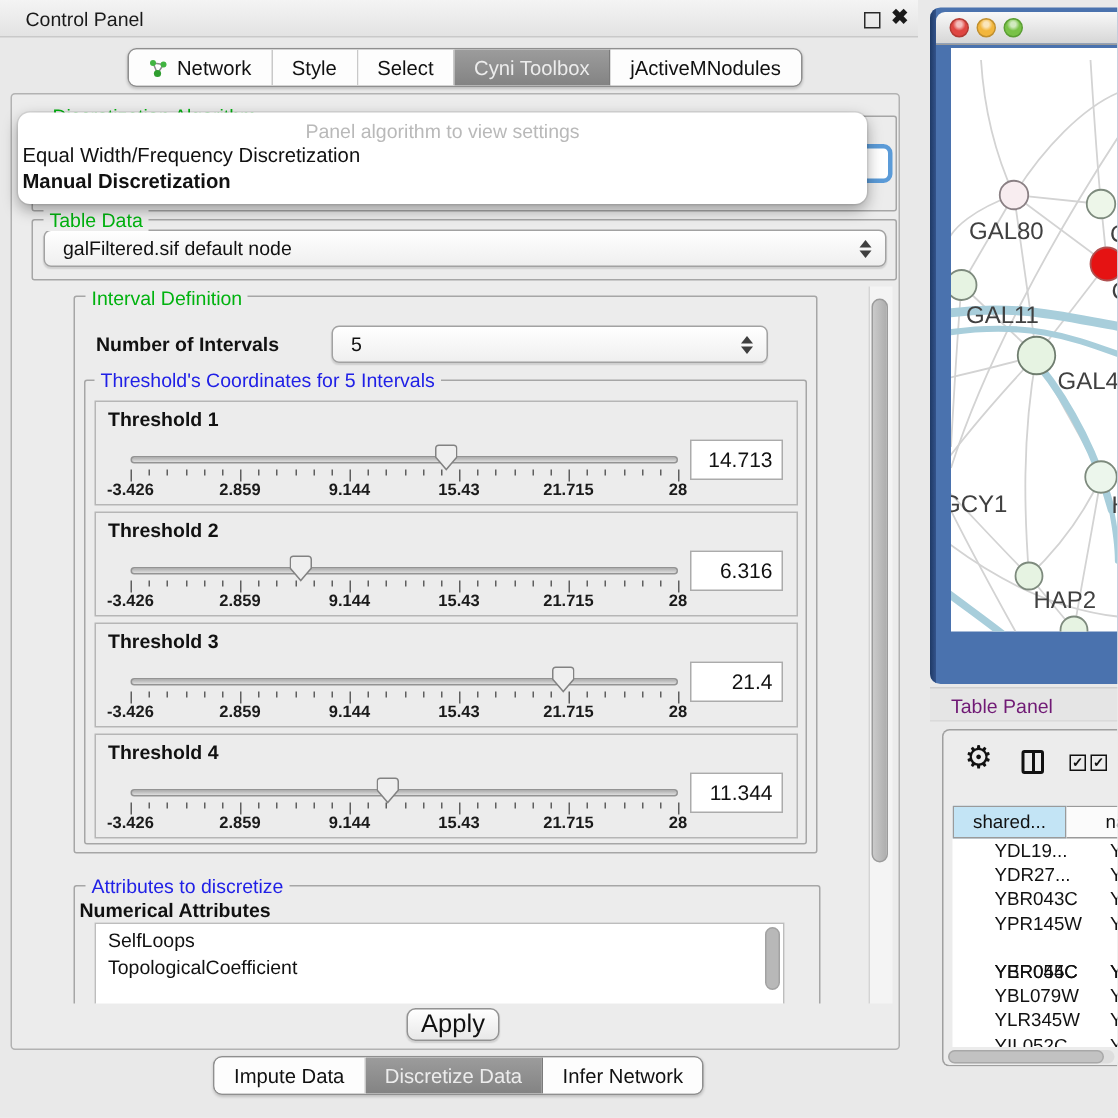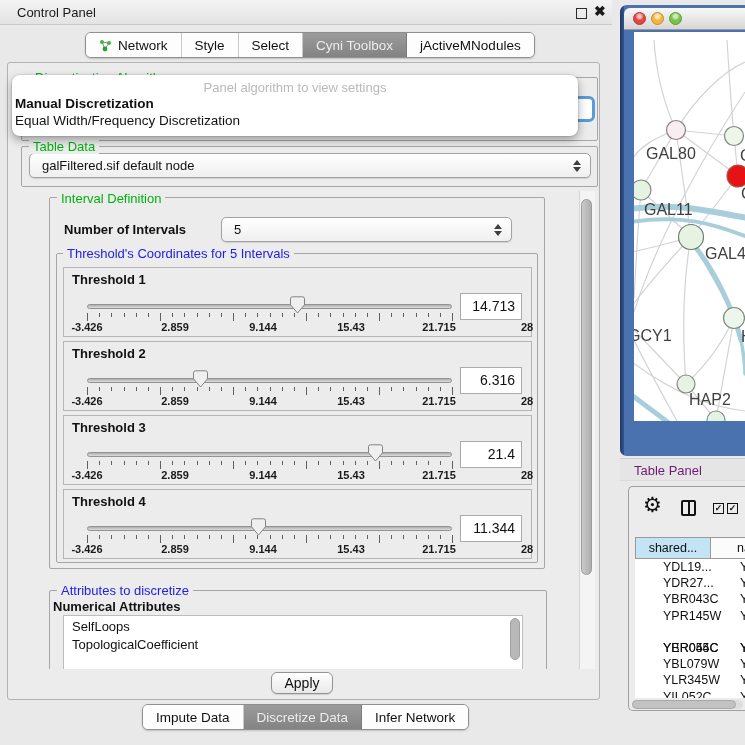--- a/index.html
+++ b/index.html
@@ -64,35 +64,35 @@
   
   .tpanel { position:absolute; left:49px; width:469px; height:70px;
     background:#ececec; border:1px solid #b6b6b6; }
   .t-label { position:absolute; left:8px; top:4px; font-size:13px; font-weight:bold; }
   .t-track { position:absolute; left:23px; top:36px; width:365px; height:5px;
     border-radius:3px; border:1px solid #939393; background:linear-gradient(#aeaeae,#dedede); }
   .t-handle { position:absolute; top:28px; width:15px; height:18px; }
   .t-ticks { position:absolute; left:23px; top:45px; width:365px; height:9px; }
   .tick { position:absolute; top:0; width:1px; height:4px; background:#5f5f5f; }
   .tick.major { height:8px; }
-  .t-scale { position:absolute; left:23px; top:53px; width:440px; height:12px; }
+  .t-scale { position:absolute; left:23px; top:53px; width:365px; height:12px; }
   .scale-lab { position:absolute; transform:translateX(-50%); font-size:11px; font-weight:bold; color:#1a1a1a; white-space:nowrap; }
   .t-value { position:absolute; left:396px; top:25px; width:62px; height:27px;
     background:#fff; border:1px solid #ababab; font-size:14px; text-align:right;
     padding-right:6px; line-height:25px; }
 
   
   .attr-heading { position:absolute; font-size:13px; font-weight:bold; }
   .attr-list { position:absolute; background:#fff; border:1px solid #bdbdbd; overflow:hidden; }
   .list-item { font-size:13px; line-height:18px; padding-left:8px; white-space:nowrap; }
   .attr-scroll { position:absolute; right:2px; top:2px; width:10px; height:48px; }
   .attr-thumb { width:10px; height:42px; background:#b8b8b8; border:1px solid #a2a2a2; border-radius:5px; }
 
   .apply-btn { left:270px; top:671px; width:62px; height:22px; text-align:center;
-    line-height:20px; font-size:14px; background:linear-gradient(#ffffff,#e8e8e8);
+    line-height:20px; font-size:17px; background:linear-gradient(#ffffff,#e8e8e8);
     border:1px solid #939393; border-radius:6px; box-shadow:0 1px 1px rgba(0,0,0,.12); }
 
   
   .net-win { left:620px; top:5px; width:125px; height:451px; background:#4a72ae;
     border-radius:7px 0 0 7px; overflow:hidden; }
   .net-edge-stripe { position:absolute; left:0; top:0; bottom:0; width:4px;
     background:linear-gradient(90deg,#1f3a66,#33538b); }
   .net-titlebar { position:absolute; left:4px; top:3px; right:0; height:22px;
     background:linear-gradient(#f8f8f8,#d6d6d6); border-bottom:1px solid #9c9c9c;
     border-top-left-radius:6px; }
@@ -431,22 +431,22 @@
   <div class="tab sel">
       <span>Discretize Data</span>
     </div>
   <div class="tab">
       <span>Infer Network</span>
     </div>
 </div>
 
 <div class="abs popup">
   <div class="popup-prompt">Panel algorithm to view settings</div>
+  <div class="popup-item">Equal Width/Frequency Discretization</div>
   <div class="popup-item bold">Manual Discretization</div>
-  <div class="popup-item">Equal Width/Frequency Discretization</div>
 </div>
 
 <div class="abs net-win">
   <div class="net-edge-stripe"></div>
   <div class="net-titlebar">
     <div class="light light-red"></div>
     <div class="light light-yellow"></div>
     <div class="light light-green"></div>
   </div>
   <div class="net-canvas">

